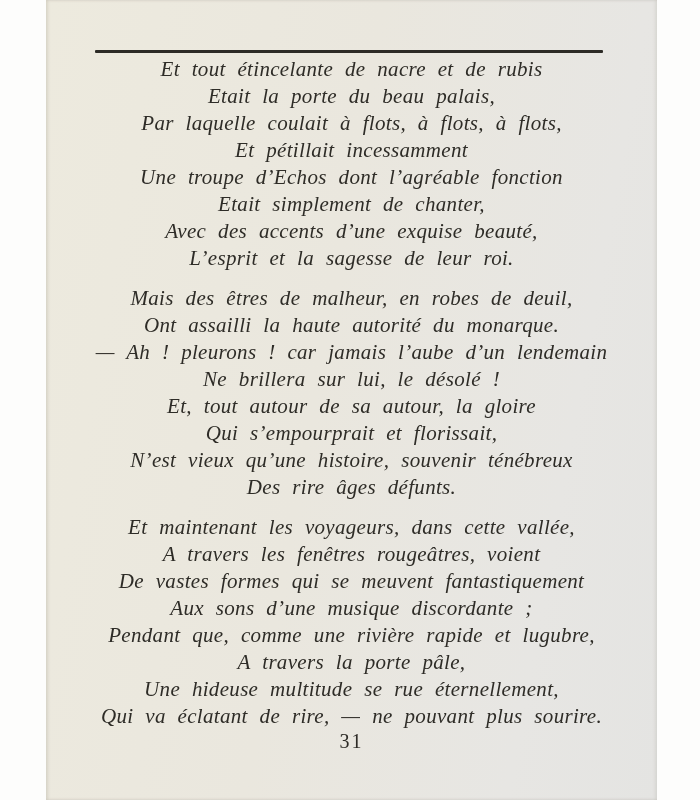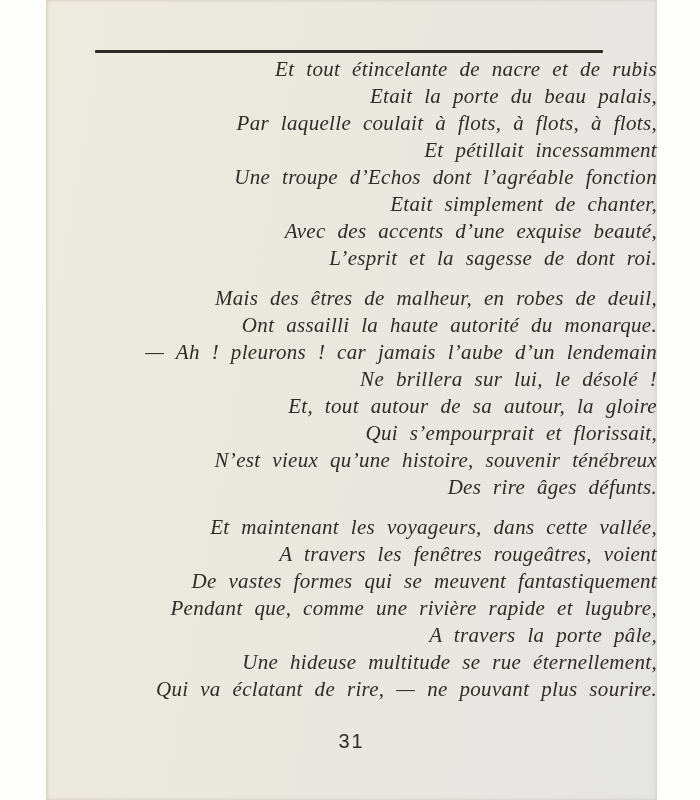--- a/index.html
+++ b/index.html
@@ -32,39 +32,39 @@
     width: 508px;
     height: 2.6px;
     background: #2d2b26;
     border-radius: 1px;
   }
   .poem {
     position: absolute;
     top: 56px;
     left: 0;
     right: 0;
-    text-align: right;
+    text-align: center;
     font-family: "Liberation Serif", "DejaVu Serif", serif;
     font-style: italic;
     font-size: 21px;
     line-height: 27px;
     color: #2e2c27;
     word-spacing: 0.30em;
     letter-spacing: 0.015em;
   }
   .stanza { margin: 0 0 13px 0; }
   .stanza:last-of-type { margin-bottom: 8px; }
   .line { white-space: nowrap; }
   .pagenum {
     position: absolute;
     top: 728px;
     left: 0;
     right: 0;
     text-align: center;
-    font-family: Liberation Sans, sans-serif;
+    font-family: Liberation Serif, serif;
     font-style: normal;
     font-size: 20px;
     line-height: 27px;
     letter-spacing: 2px;
     color: #2e2c27;
   }
 </style>
 </head>
 <body>
 
@@ -75,38 +75,39 @@
     <div class="poem">
 
       <div class="stanza">
         <div class="line">Et tout étincelante de nacre et de rubis</div>
         <div class="line">Etait la porte du beau palais,</div>
         <div class="line">Par laquelle coulait à flots, à flots, à flots,</div>
         <div class="line">Et pétillait incessamment</div>
         <div class="line">Une troupe d’Echos dont l’agréable fonction</div>
         <div class="line">Etait simplement de chanter,</div>
         <div class="line">Avec des accents d’une exquise beauté,</div>
-        <div class="line">L’esprit et la sagesse de dont roi.</div>
+        <div class="line">L’esprit et la sagesse de leur roi.</div>
       </div>
 
       <div class="stanza">
         <div class="line">Mais des êtres de malheur, en robes de deuil,</div>
         <div class="line">Ont assailli la haute autorité du monarque.</div>
         <div class="line">— Ah ! pleurons ! car jamais l’aube d’un lendemain</div>
         <div class="line">Ne brillera sur lui, le désolé !</div>
         <div class="line">Et, tout autour de sa autour, la gloire</div>
         <div class="line">Qui s’empourprait et florissait,</div>
         <div class="line">N’est vieux qu’une histoire, souvenir ténébreux</div>
         <div class="line">Des rire âges défunts.</div>
       </div>
 
       <div class="stanza">
         <div class="line">Et maintenant les voyageurs, dans cette vallée,</div>
         <div class="line">A travers les fenêtres rougeâtres, voient</div>
         <div class="line">De vastes formes qui se meuvent fantastiquement</div>
+        <div class="line">Aux sons d’une musique discordante ;</div>
         <div class="line">Pendant que, comme une rivière rapide et lugubre,</div>
         <div class="line">A travers la porte pâle,</div>
         <div class="line">Une hideuse multitude se rue éternellement,</div>
         <div class="line">Qui va éclatant de rire, — ne pouvant plus sourire.</div>
       </div>
 
     </div>
 
     <div class="pagenum">31</div>
   </div>

